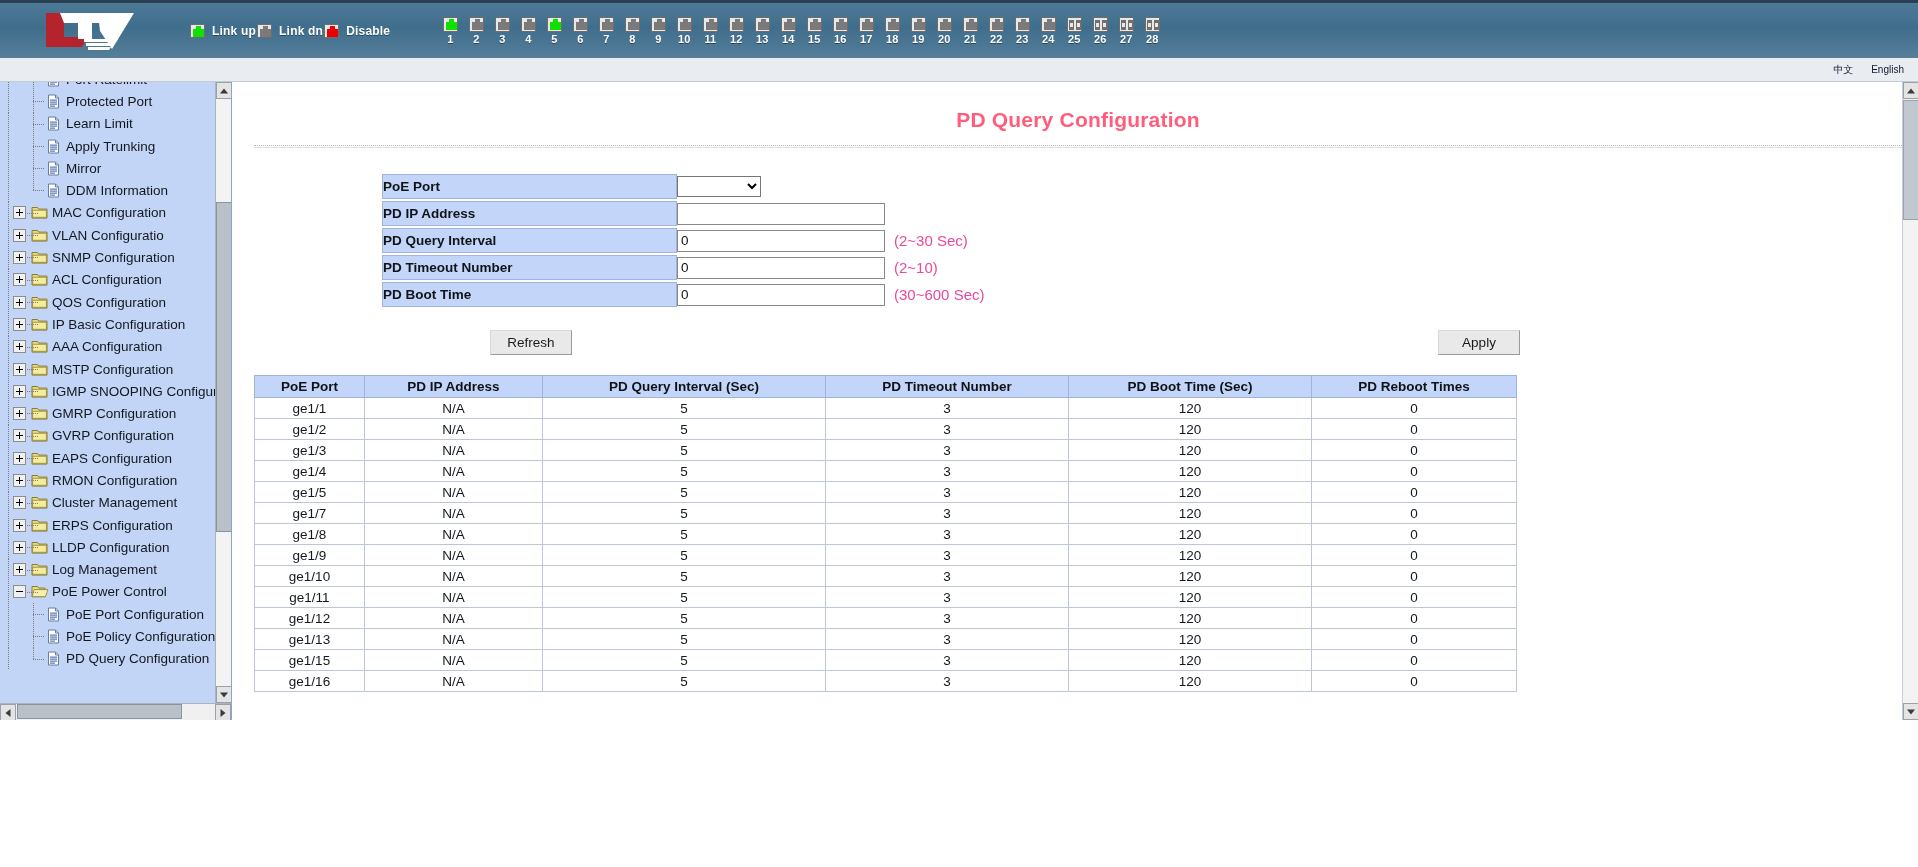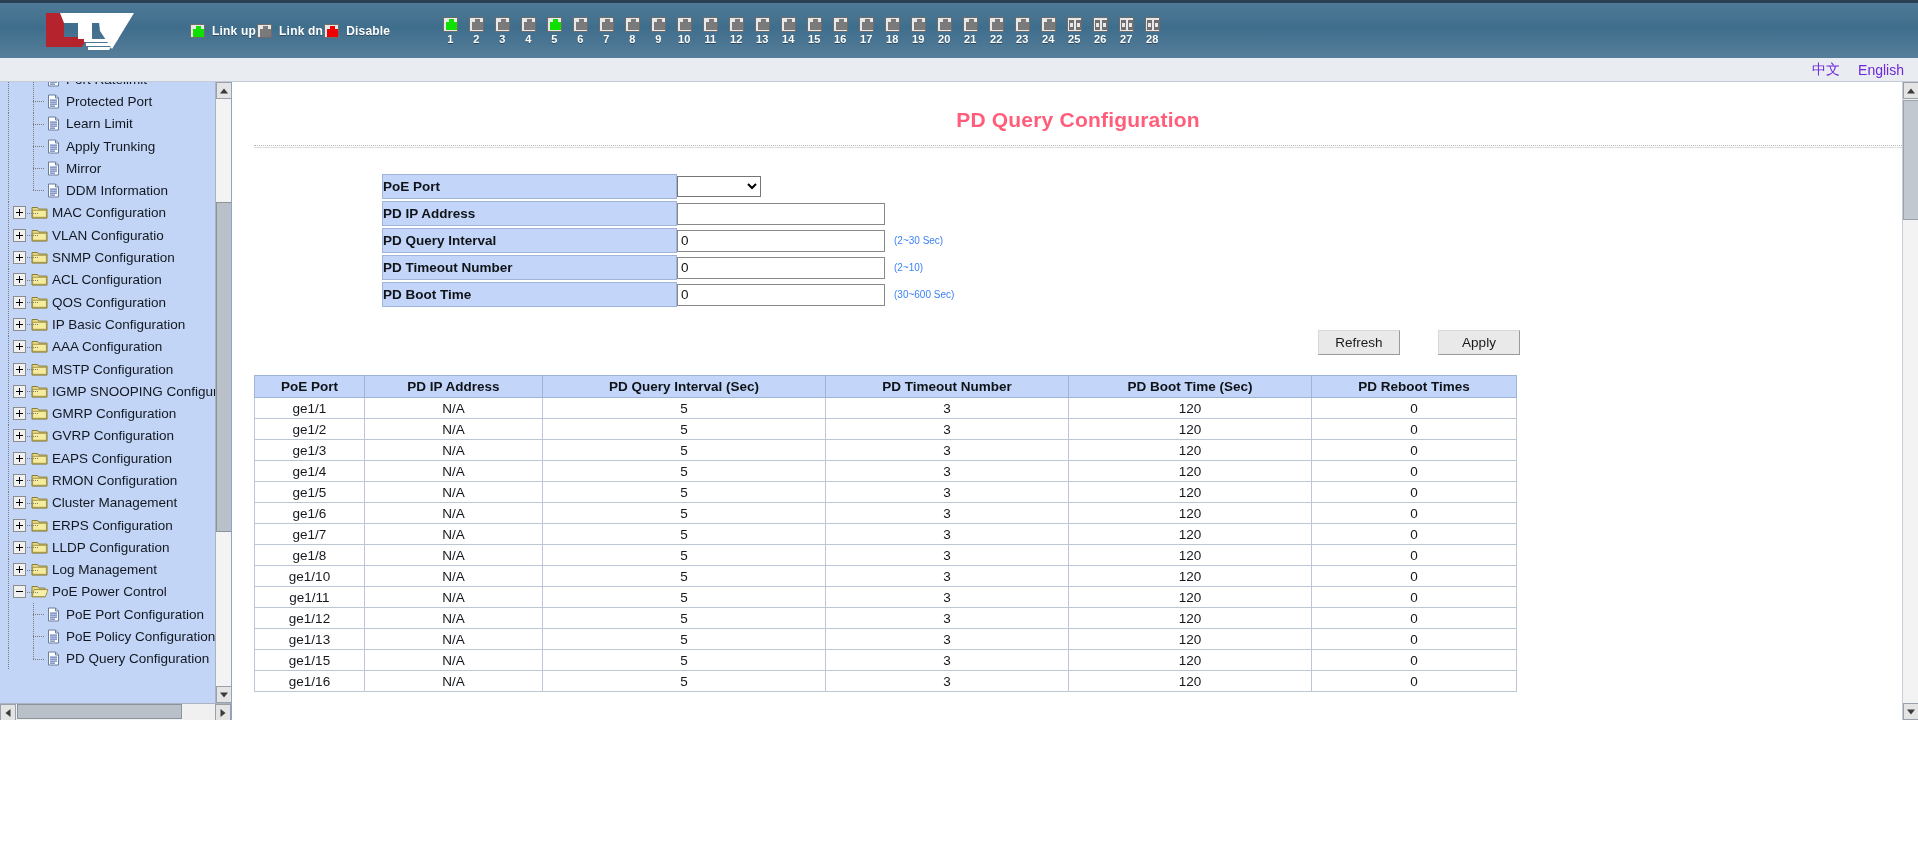--- a/index.html
+++ b/index.html
@@ -98,21 +98,21 @@
   
   #langbar {
     height: 24px;
     background: #e9edf2;
     border-bottom: 1px solid #c3ccd6;
     display: flex; align-items: center; justify-content: flex-end;
     padding-right: 14px;
     gap: 18px;
   }
   #langbar a {
-    color: #6d28d9; font-size: 14px; text-decoration: none;
+    color: #0f172a; font-size: 10px; text-decoration: none;
   }
 
   
   #body-wrap {
     display: flex;
     height: 638px;
     background: #ffffff;
   }
 
   
@@ -268,27 +268,27 @@
   }
   input.text {
     height: 22px; font-size: 13.5px;
     border: 1px solid #898989;
     padding: 0 3px;
     background: #ffffff;
     color: #111;
   }
   input.ipaddr { width: 208px; }
   input.num { width: 208px; }
-  .hint { font-size: 10px; color: #3b82f6; }
+  .hint { font-size: 15px; color: #ec4899; }
 
   #btn-row {
     margin-top: 21px;
     margin-left: 128px;
     width: 1138px;
-    display: flex; justify-content: flex-end; gap: 38px;
+    display: flex; justify-content: space-between; gap: 38px;
     padding-left: 108px;
   }
   .btn {
     min-width: 82px; height: 25px;
     background: #e9e9e9;
     border: 1px solid #9a9a9a;
     border-top-color: #d8d8d8; border-left-color: #d8d8d8;
     font-size: 13.5px; color: #1a1a1a;
     cursor: pointer;
     padding: 0 14px;
@@ -994,37 +994,37 @@
             </tr>
             <tr>
               <td>ge1/5</td>
               <td>N/A</td>
               <td>5</td>
               <td>3</td>
               <td>120</td>
               <td>0</td>
             </tr>
             <tr>
-              <td>ge1/6</td>
-              <td>N/A</td>
-              <td>5</td>
-              <td>3</td>
-              <td>120</td>
-              <td>0</td>
-            </tr>
-            <tr>
               <td>ge1/7</td>
               <td>N/A</td>
               <td>5</td>
               <td>3</td>
               <td>120</td>
               <td>0</td>
             </tr>
             <tr>
               <td>ge1/8</td>
+              <td>N/A</td>
+              <td>5</td>
+              <td>3</td>
+              <td>120</td>
+              <td>0</td>
+            </tr>
+            <tr>
+              <td>ge1/9</td>
               <td>N/A</td>
               <td>5</td>
               <td>3</td>
               <td>120</td>
               <td>0</td>
             </tr>
             <tr>
               <td>ge1/10</td>
               <td>N/A</td>
               <td>5</td>

